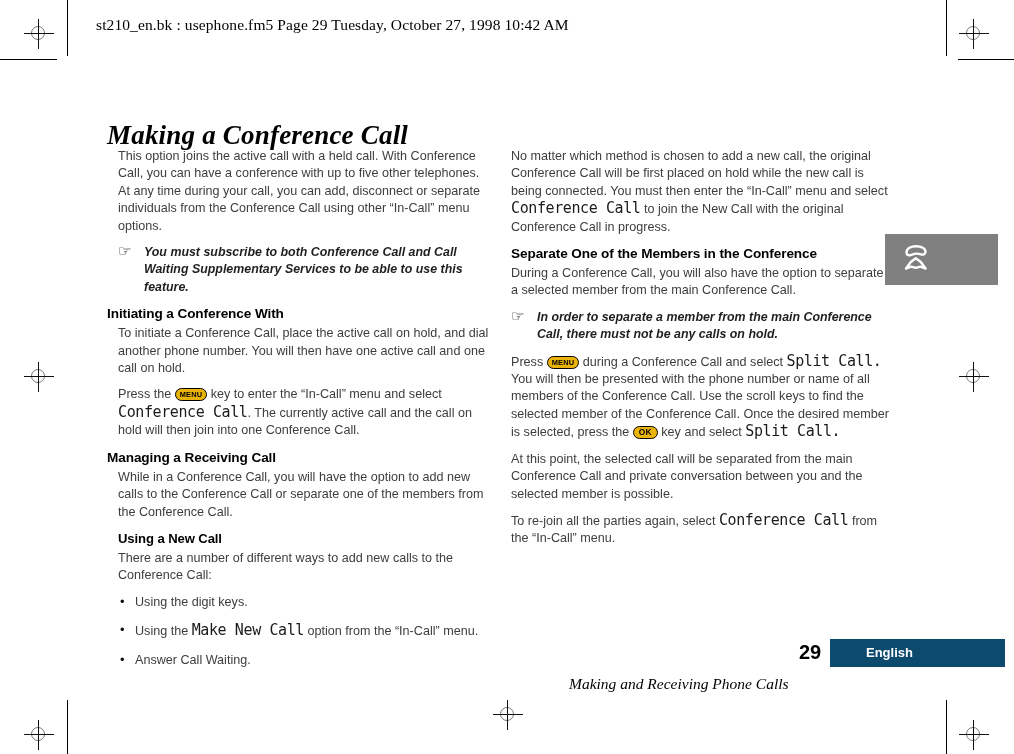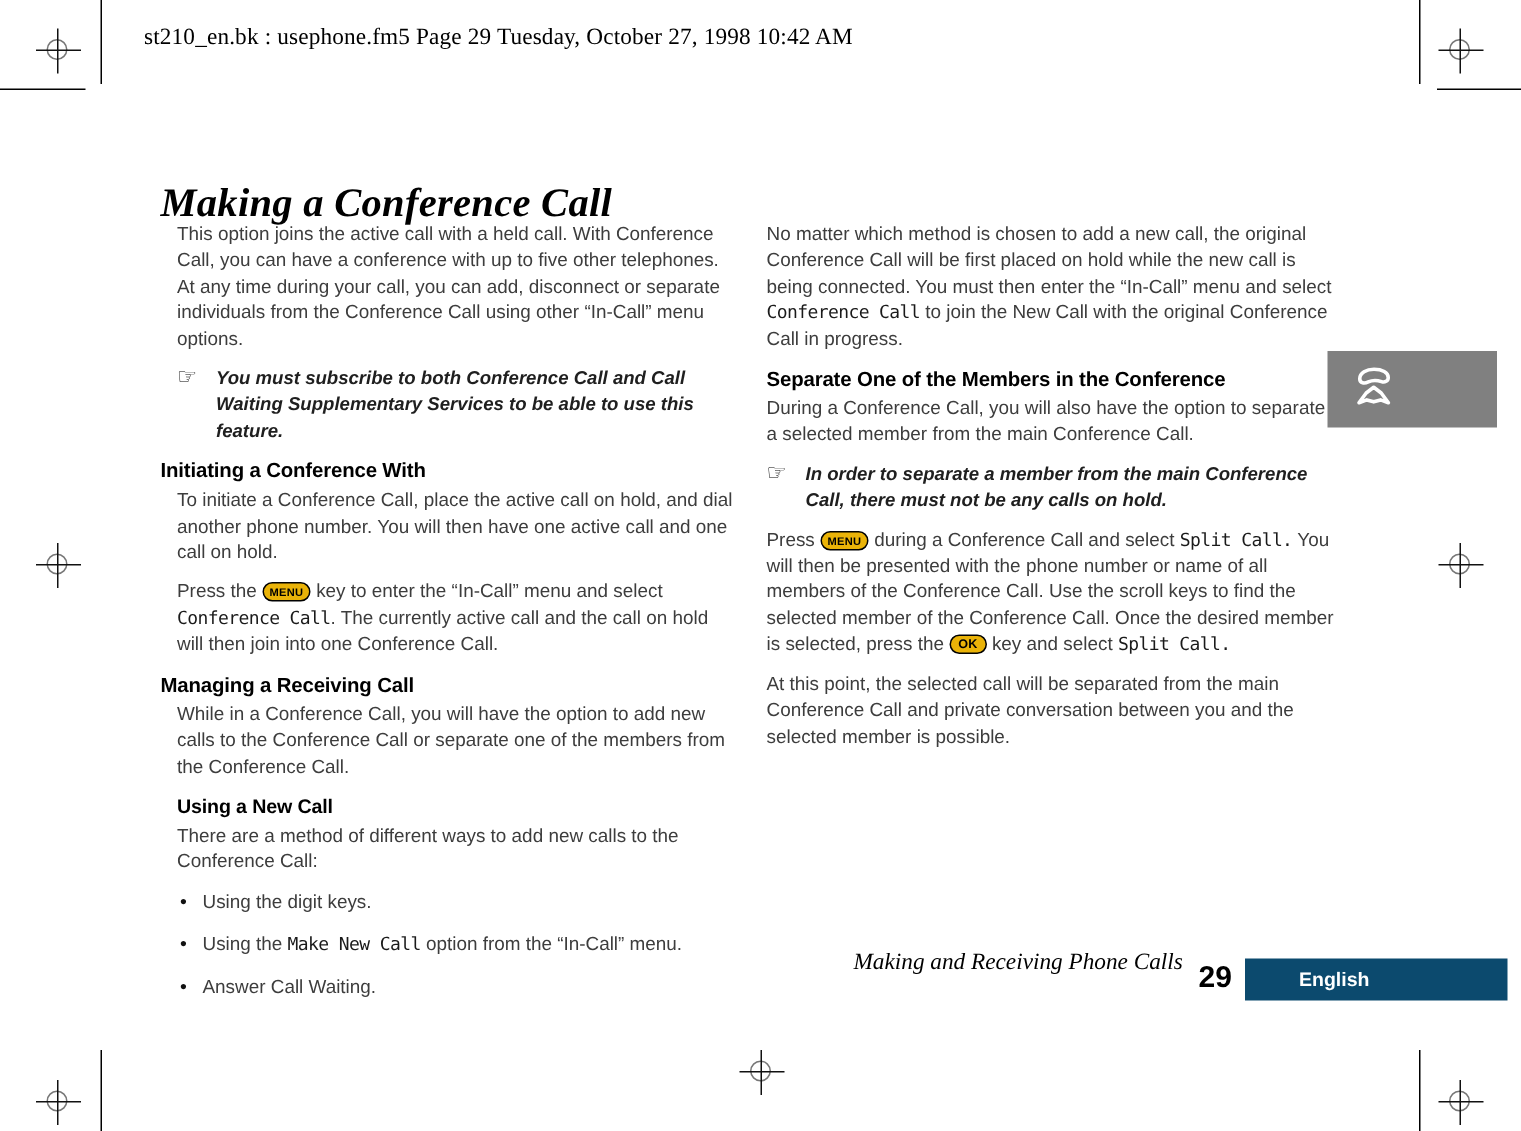--- a/index.html
+++ b/index.html
@@ -109,21 +109,21 @@
     font-size: 13.1px;
     font-weight: bold;
     color: #000;
     margin: 10px 0 3px 11px;
     line-height: 16px;
     letter-spacing: -0.1px;
   }
 
   code, .mono {
     font-family: "DejaVu Sans Mono", monospace;
-    font-size: 12px;
+    font-size: 15px;
     color: #1a1a1a;
     letter-spacing: -0.4px;
   }
 
   
   .note {
     display: flex;
     margin: 7px 0 9px 11px;
   }
   .note-icon {
@@ -192,21 +192,21 @@
     width: 113px;
     height: 51px;
     background: #808080;
   }
   .margin-tab svg { position: absolute; left: 14px; top: 7px; }
 
   
   .footer-title {
     position: absolute;
     left: 569px;
-    top: 633px;
+    top: 675px;
     font-family: "Liberation Serif", serif;
     font-style: italic;
     font-size: 15.5px;
     color: #000;
   }
   .footer-page {
     position: absolute;
     left: 799px;
     top: 641px;
     font-size: 20px;
@@ -299,21 +299,21 @@
         <span>Press the</span>
         <span class="key">MENU</span>
         <span>key to enter the “In-Call” menu and select</span>
         <span class="mono">Conference Call</span><span>. The currently active call and the call on hold will then join into one Conference Call.</span>
       </p>
 
       <h2 class="sub">Managing a Receiving Call</h2>
       <p class="indent">While in a Conference Call, you will have the option to add new calls to the Conference Call or separate one of the members from the Conference Call.</p>
 
       <h3 class="subsub">Using a New Call</h3>
-      <p class="indent">There are a method of different ways to add new calls to the Conference Call:</p>
+      <p class="indent">There are a number of different ways to add new calls to the Conference Call:</p>
 
       <ul class="bullets">
         <li>
           <span>Using the digit keys.</span>
         </li>
         <li>
           <span>Using the</span>
           <span class="mono">Make New Call</span>
           <span>option from the “In-Call” menu.</span>
         </li>
@@ -345,20 +345,25 @@
         <span>during a Conference Call and select</span>
         <span class="mono">Split Call.</span>
         <span>You will then be presented with the phone number or name of all members of the Conference Call. Use the scroll keys to find the selected member of the Conference Call. Once the desired member is selected, press the</span>
         <span class="key ok">OK</span>
         <span>key and select</span>
         <span class="mono">Split Call.</span>
       </p>
 
       <p>At this point, the selected call will be separated from the main Conference Call and private conversation between you and the selected member is possible.</p>
 
+      <p>
+        <span>To re-join all the parties again, select</span>
+        <span class="mono">Conference Call</span>
+        <span>from the “In-Call” menu.</span>
+      </p>
     </div>
   </div>
 
   <div class="margin-tab">
     <svg width="34" height="34" viewBox="0 0 34 34">
       <g fill="none" stroke="#ffffff" stroke-width="2.4" stroke-linecap="round" stroke-linejoin="round">
         <path d="M7.5 11.5 C7.5 7.5 12 5.2 17 5.2 C22.5 5.2 26.5 7.4 26.5 10.6 C26.5 13 24.2 14.2 22 13.4 C19.6 12.6 16 12.3 13.2 13.6 C10.6 14.8 7.5 14.6 7.5 11.5 Z"></path>
         <path d="M7.0 27.5 L11.8 21.0 L16.8 17.2 L21.8 21.0 L26.6 27.5 L21.4 25.6 L16.8 26.9 L12.2 25.6 Z"></path>
       </g>
     </svg>

